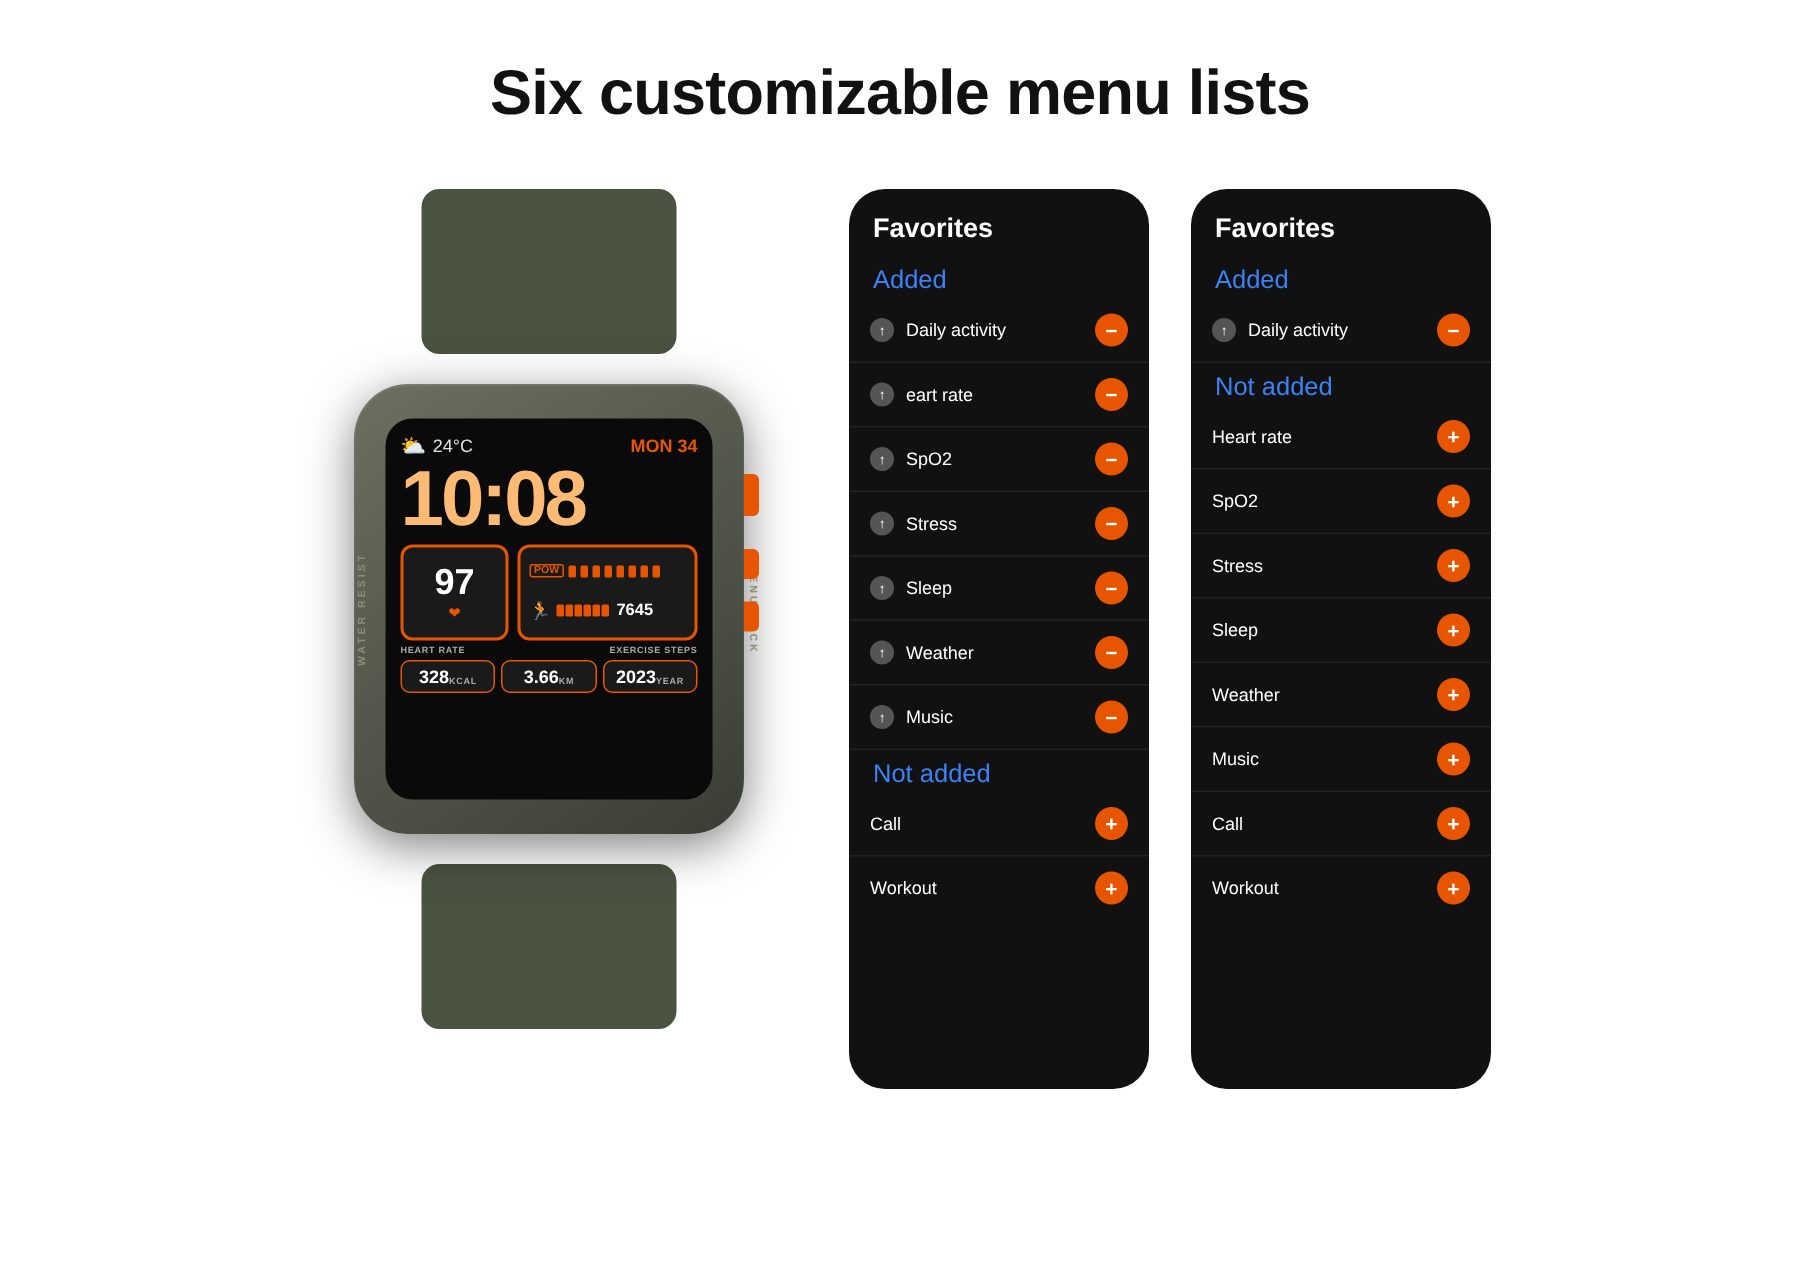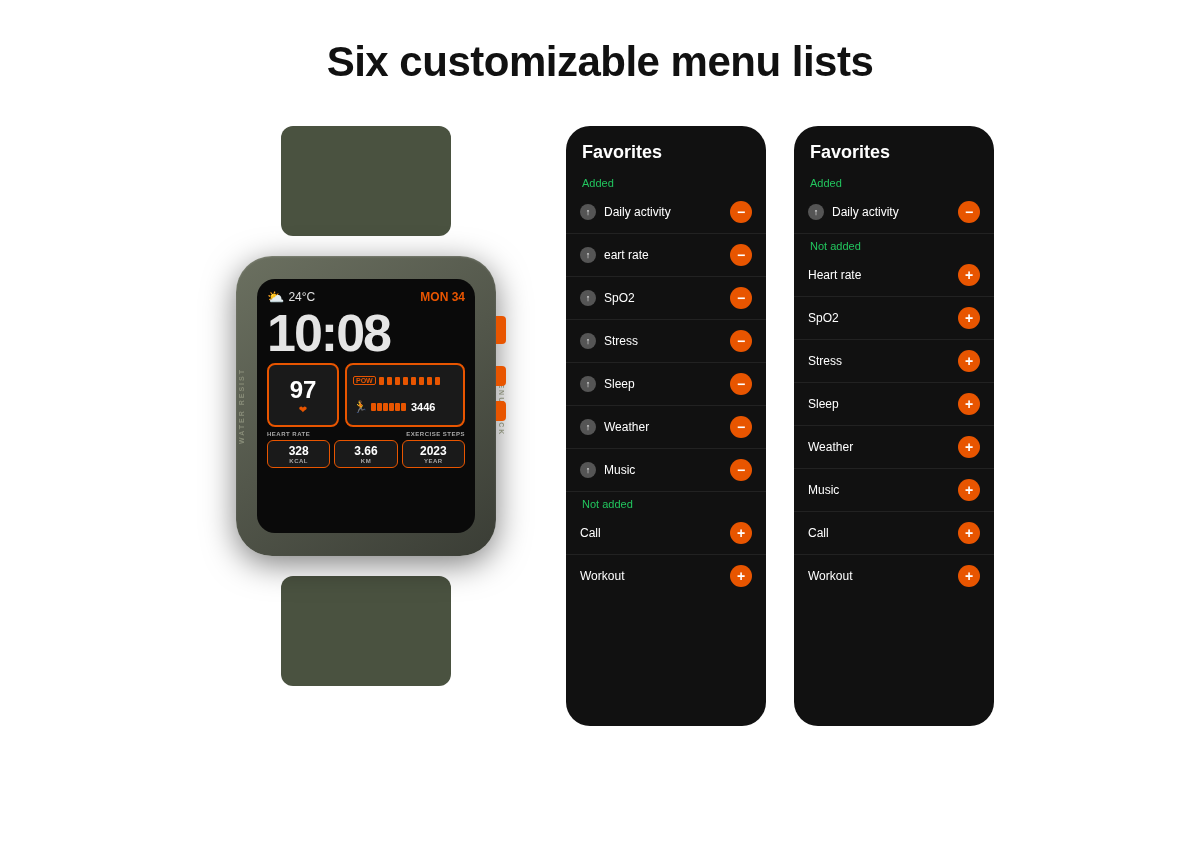--- a/index.html
+++ b/index.html
@@ -137,21 +137,21 @@
     }
     .screen-date {
       font-size: 12px;
       color: #e85500;
       font-weight: 600;
     }
 
     .screen-time {
       font-size: 52px;
       font-weight: 800;
-      color: #e5e5e5;
+      color: #fdba74;
       letter-spacing: -2px;
       line-height: 1;
       margin-bottom: 4px;
     }
 
     .screen-metrics-top {
       display: flex;
       gap: 6px;
       margin-bottom: 4px;
     }
@@ -247,22 +247,21 @@
     .screen-bottom {
       display: flex;
       gap: 4px;
     }
     .stat-box {
       flex: 1;
       background: #1a1a1a;
       border: 1.5px solid #e85500;
       border-radius: 6px;
       display: flex;
-      flex-direction: column;
-      align-items: center;
+      align-items: flex-end;
       justify-content: center;
       padding: 3px 0;
     }
     .stat-val {
       font-size: 12px;
       font-weight: 800;
       color: #ffffff;
     }
     .stat-unit {
       font-size: 6px;
@@ -288,22 +287,22 @@
     }
 
     .panel-title {
       font-size: 18px;
       font-weight: 600;
       color: #ffffff;
       padding: 0 16px 8px 16px;
     }
 
     .section-label {
-      font-size: 11px;
-      color: #22c55e;
+      font-size: 17px;
+      color: #3b82f6;
       padding: 6px 16px 2px 16px;
     }
 
     .menu-item {
       display: flex;
       align-items: center;
       justify-content: space-between;
       padding: 10px 14px;
       border-bottom: 1px solid #222;
     }
@@ -419,21 +418,21 @@
             <div class="steps-row">
               <span class="run-icon">🏃</span>
               <div class="step-segments">
                 <div class="step-seg"></div>
                   <div class="step-seg"></div>
                   <div class="step-seg"></div>
                 <div class="step-seg"></div>
                   <div class="step-seg"></div>
                   <div class="step-seg"></div>
               </div>
-              <span class="steps-number">3446</span>
+              <span class="steps-number">7645</span>
             </div>
           </div>
         </div>
 
         <div class="screen-labels">
           <span class="screen-label-text">HEART RATE</span>
           <span class="screen-label-text">EXERCISE STEPS</span>
         </div>
 
         <div class="screen-bottom">

